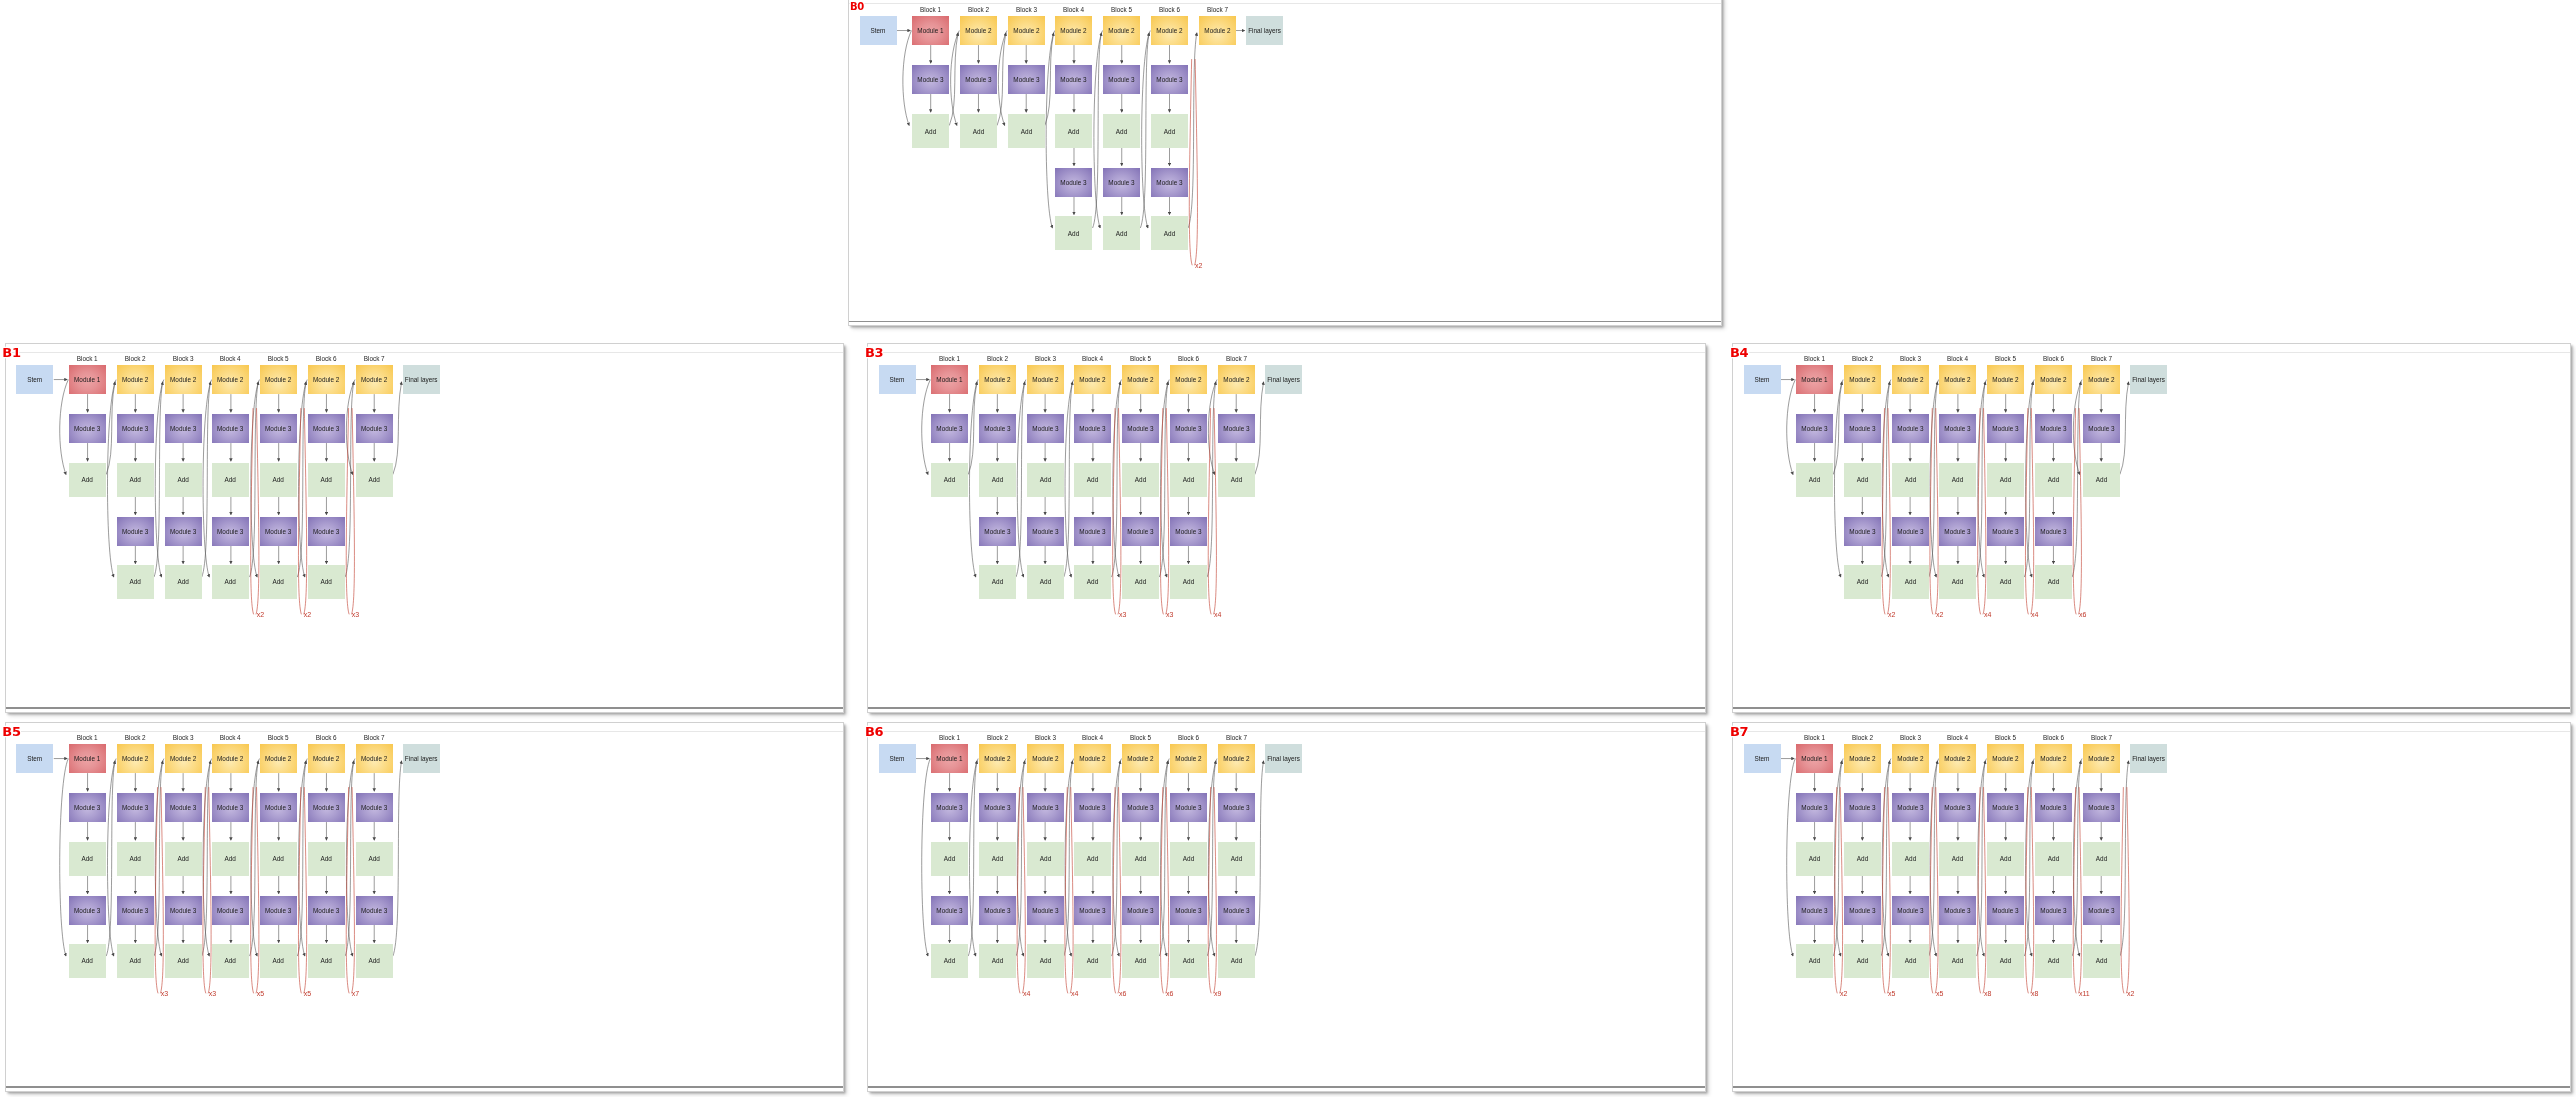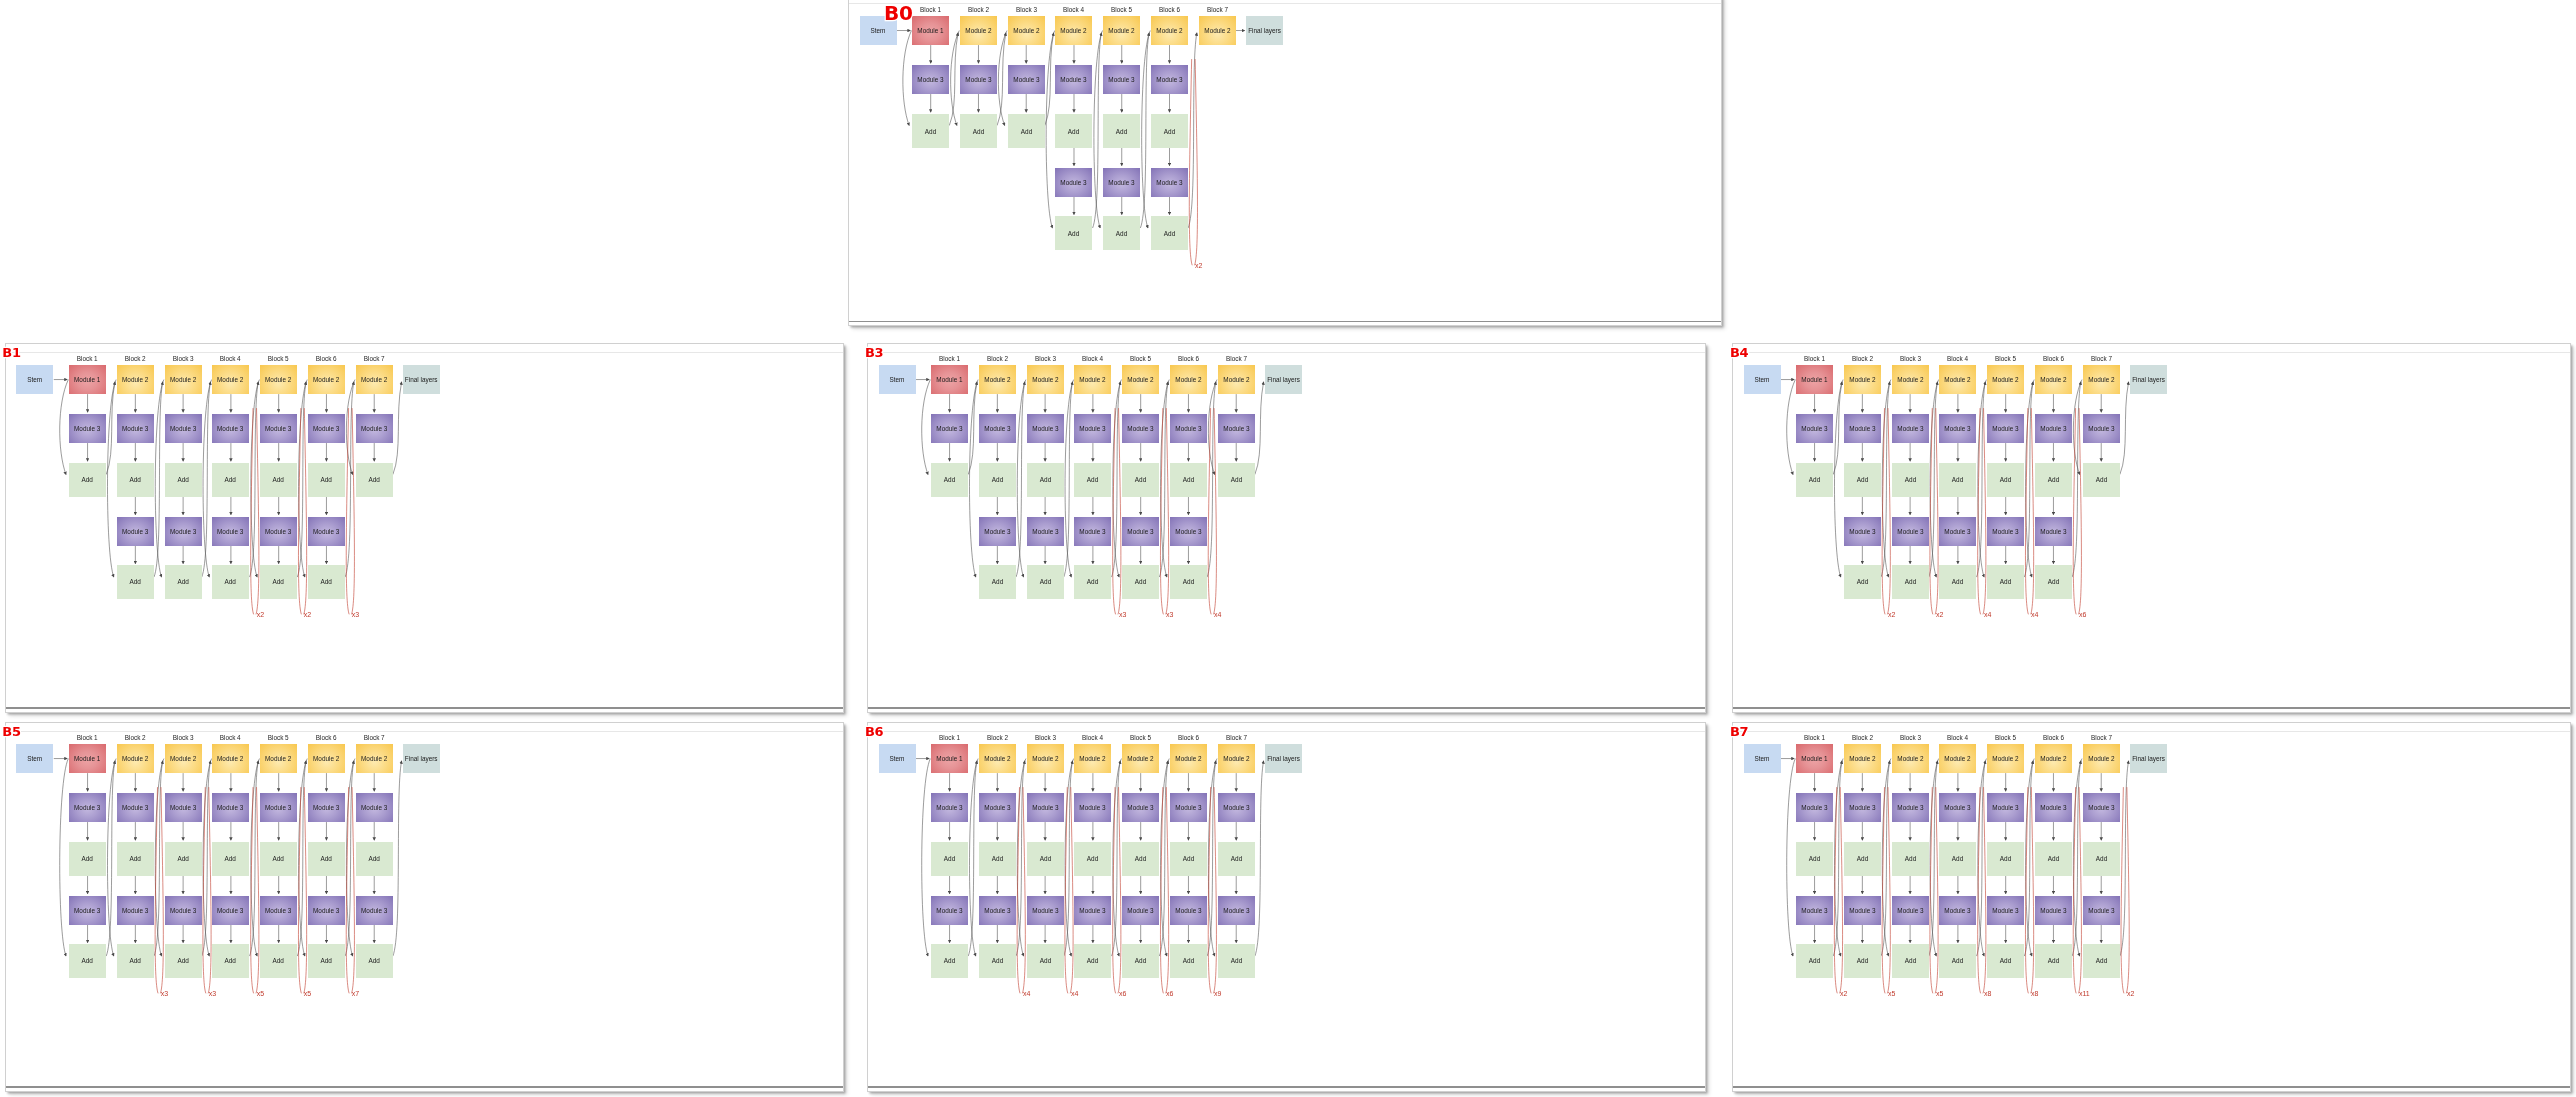--- a/index.html
+++ b/index.html
@@ -164,21 +164,21 @@
           <div class="node add" style="left: 302px; top: 119px; width: 37px; height: 34px;">Add</div>
           <div class="node m3" style="left: 302px; top: 173px; width: 37px; height: 29px;">Module 3</div>
           <div class="node add" style="left: 302px; top: 221px; width: 37px; height: 34px;">Add</div>
           <div class="blocklabel" style="left: 350px; top: 11px; width: 37px;">Block 7</div>
           <div class="node m2" style="left: 350px; top: 21px; width: 37px; height: 29px;">Module 2</div>
           <div class="node final" style="left: 397px; top: 21px; width: 37px; height: 29px;">Final layers</div>
           <div class="mult" style="left: 346px; top: 267px;">x2</div>
         </div>
       </div>
     </div>
-    <div class="panel-label" style="left: 884px; top: 1.2px; font-size: 20px;">B0</div>
+    <div class="panel-label" style="left: 850px; top: 1.2px; font-size: 10px;">B0</div>
     <div class="panel" style="left: 4.7px; top: 343px; width: 839px; height: 370px;">
       <div class="panel-inner">
         <div class="toprule"></div>
         <div class="botrule"></div>
         <div class="canvas" style="width: 839px; height: 370px;">
           <svg width="839" height="370" class="svg-layer" viewBox="0 0 1440 635">
             <defs>
               <marker id="ah-B1" markerWidth="6" markerHeight="6" refX="5" refY="3" orient="auto" markerUnits="strokeWidth">
                 <path d="M0,0 L6,3 L0,6 z" fill="#4a4a4a"></path>
               </marker>

